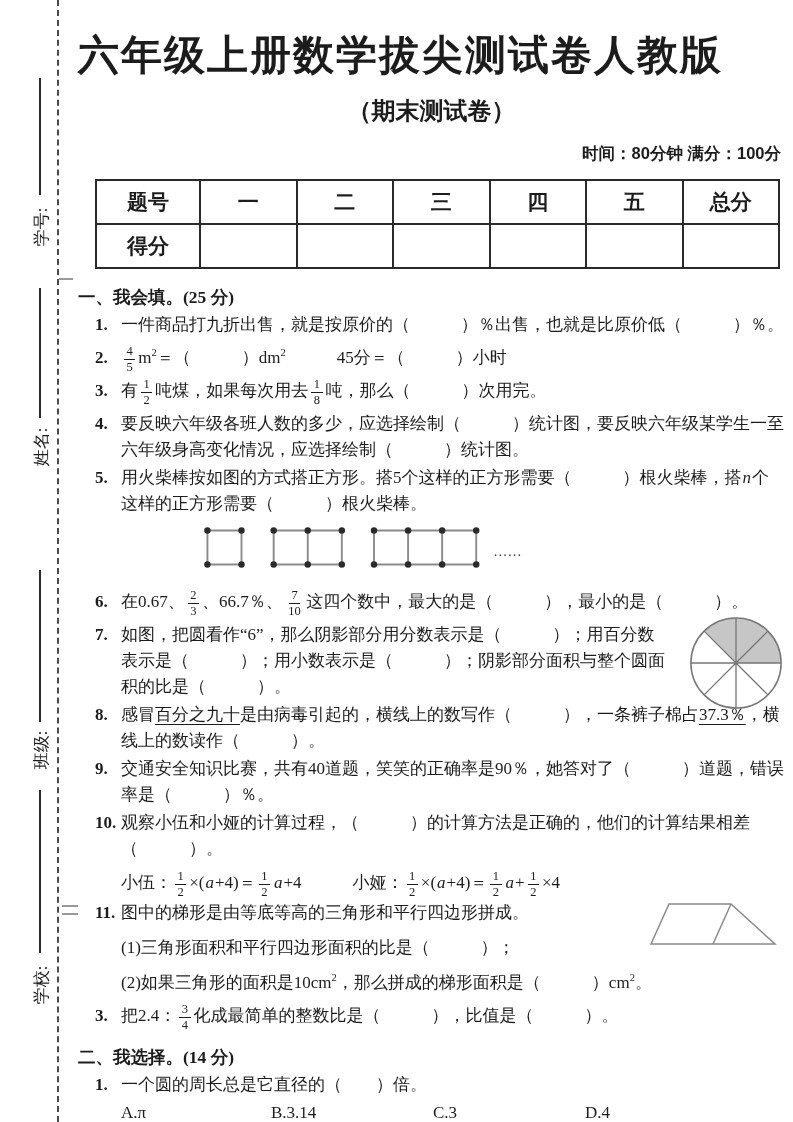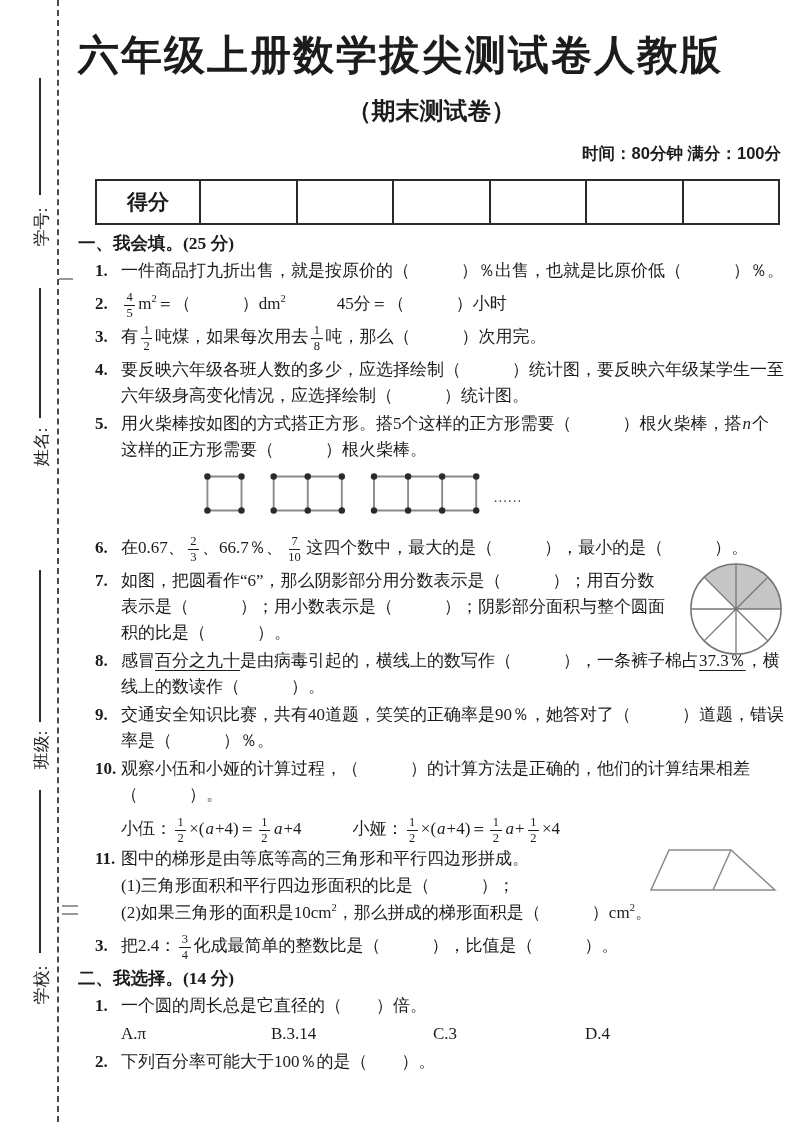--- a/index.html
+++ b/index.html
@@ -9,37 +9,37 @@
   .title{font-family:"Liberation Sans",sans-serif;font-weight:bold;font-size:41px;
          text-align:left;margin:28px 0 0;letter-spacing:2px;}
   .subtitle{font-family:"Liberation Sans",sans-serif;font-weight:bold;font-size:24px;
             text-align:center;margin:12px 0 0;}
   .meta{font-family:"Liberation Sans",sans-serif;font-weight:bold;font-size:16.5px;
         text-align:right;margin:16px 4px 14px 0;}
   table.score{border-collapse:collapse;table-layout:fixed;margin-left:17px;width:685px;}
   table.score td{border:2px solid #2a2a2a;height:40px;text-align:center;
                  font-size:21px;font-weight:bold;}
   table.score td.c0{width:100px;}
-  .sec-heading{font-size:17.5px;font-weight:bold;margin:6px 0 3px;}
+  .sec-heading{font-size:17.5px;font-weight:bold;margin:16px 0 3px;}
   .qlist{font-size:17px;line-height:26px;}
   .q{display:flex;align-items:flex-start;padding-left:17px;margin:2px 0;}
   .q.rel{position:relative;}
   .q.tallq{margin:7px 0;}
   .qnum{flex:none;min-width:26px;font-weight:bold;}
   .qcontent{flex:1;min-width:0;}
   .qcontent.padr{padding-right:118px;}
   .frac{display:inline-flex;flex-direction:column;align-items:center;justify-content:center;
         height:1.25em;overflow:visible;vertical-align:middle;font-size:12.5px;
         line-height:1.15;margin:0 3px;}
   .frac .fn{border-bottom:1.3px solid #1c1c1c;padding:0 2.5px;}
   .frac .fd{padding:0 2.5px;}
   sup{font-size:10.5px;vertical-align:super;line-height:0;}
   .ul{text-decoration:underline;text-underline-offset:4px;}
   .it{font-style:italic;padding:0 1px;}
-  .subline{margin-top:1px;}
+  .subline{margin-top:9px;}
   .mathline{margin:8px 0 2px;}
   .options{display:flex;margin-top:2px;}
   .options span:nth-child(1){width:150px;}
   .options span:nth-child(2){width:162px;}
   .options span:nth-child(3){width:152px;}
   .msdiag{margin:4px 0 0 78px;}
   .diagram-circle{position:absolute;right:2px;top:-6px;width:94px;height:94px;}
   .diagram-trap{position:absolute;right:6px;top:-2px;width:132px;}
   .footer{position:absolute;top:1132px;left:0;width:100%;text-align:center;
           font-size:17px;letter-spacing:6px;}
@@ -68,20 +68,30 @@
 <div class="fold" style="left:62px;top:905px;width:16px;"></div>
 <div class="fold" style="left:62px;top:913px;width:16px;"></div>
 
 <div class="main">
   <div class="title">六年级上册数学拔尖测试卷人教版</div>
   <div class="subtitle">（期末测试卷）</div>
   <div class="meta">时间：80分钟  满分：100分</div>
 
   <table class="score">
     <tbody>
+        <tr>
+      <td class="c0">题号</td>
+
+    <td>一</td>
+          <td>二</td>
+          <td>三</td>
+          <td>四</td>
+          <td>五</td>
+          <td>总分</td>
+        </tr>
     <tr>
       <td class="c0">得分</td>
 
     <td></td>
           <td></td>
           <td></td>
           <td></td>
           <td></td>
           <td></td>
         </tr>

